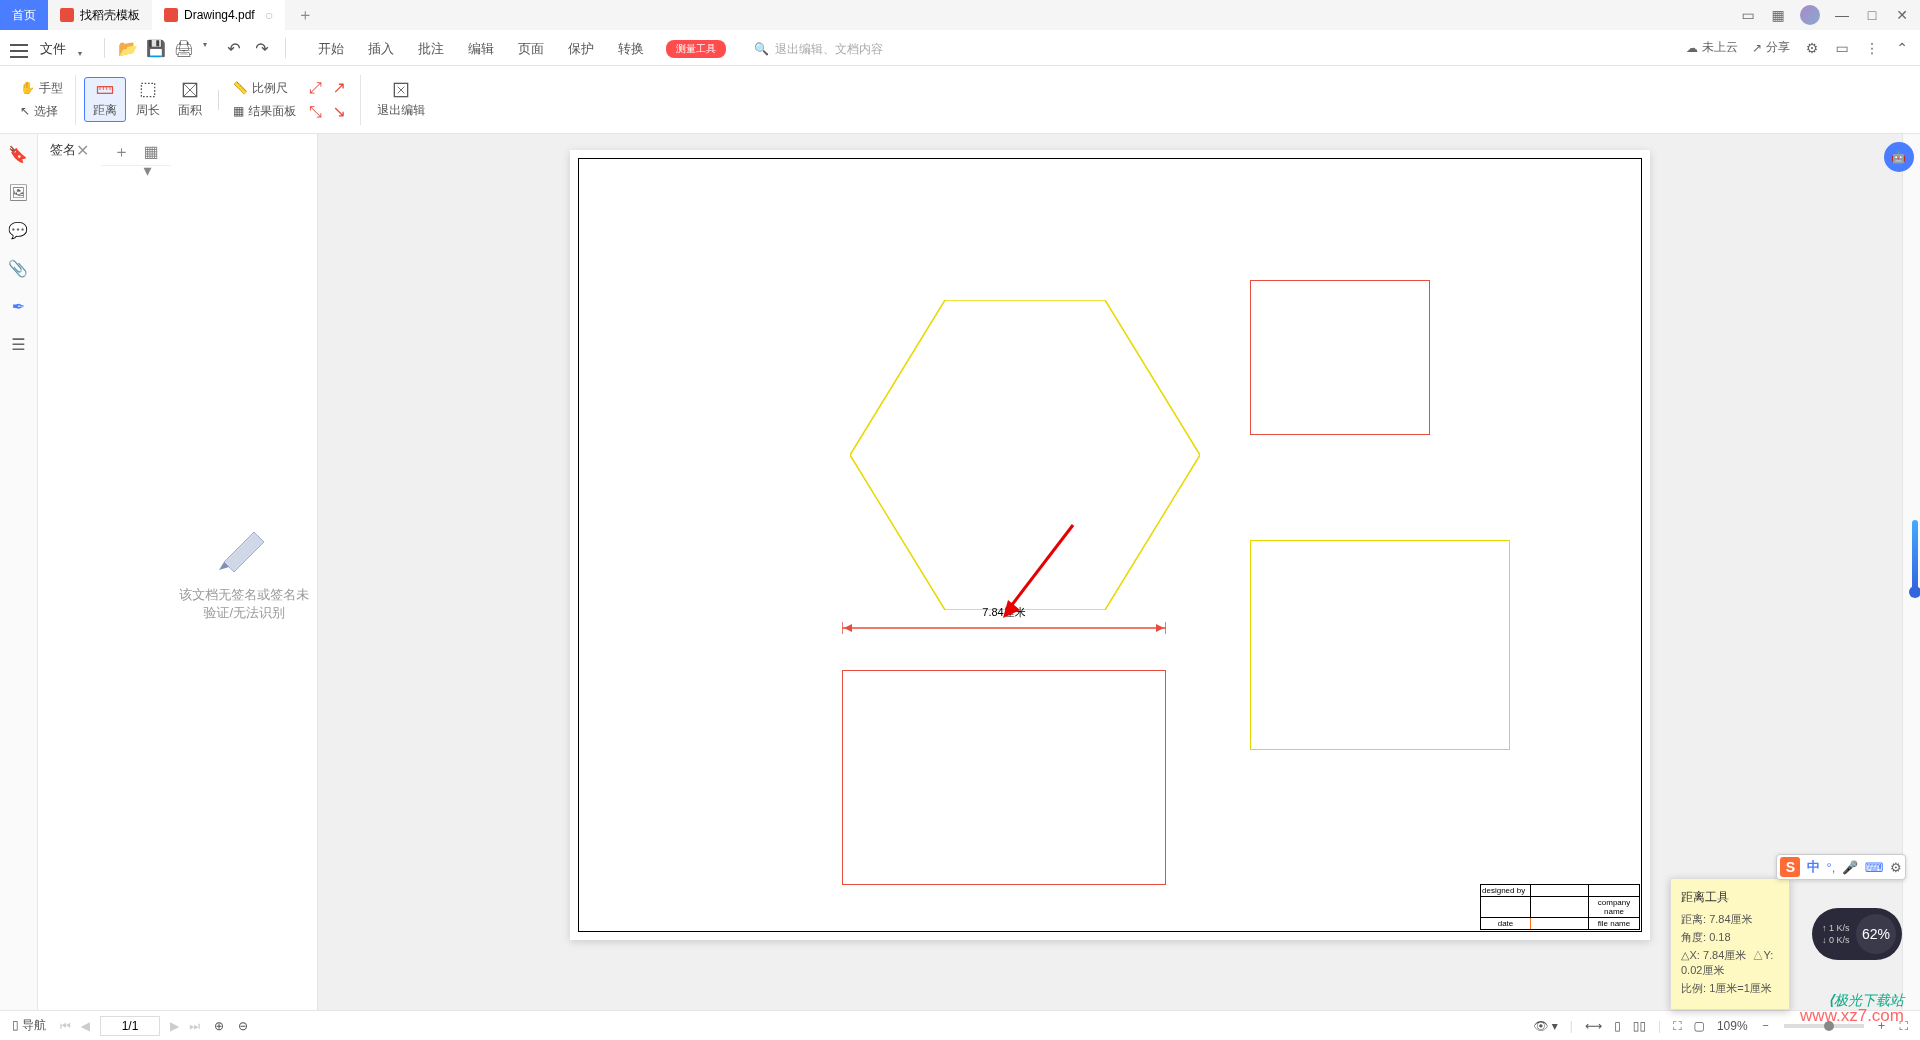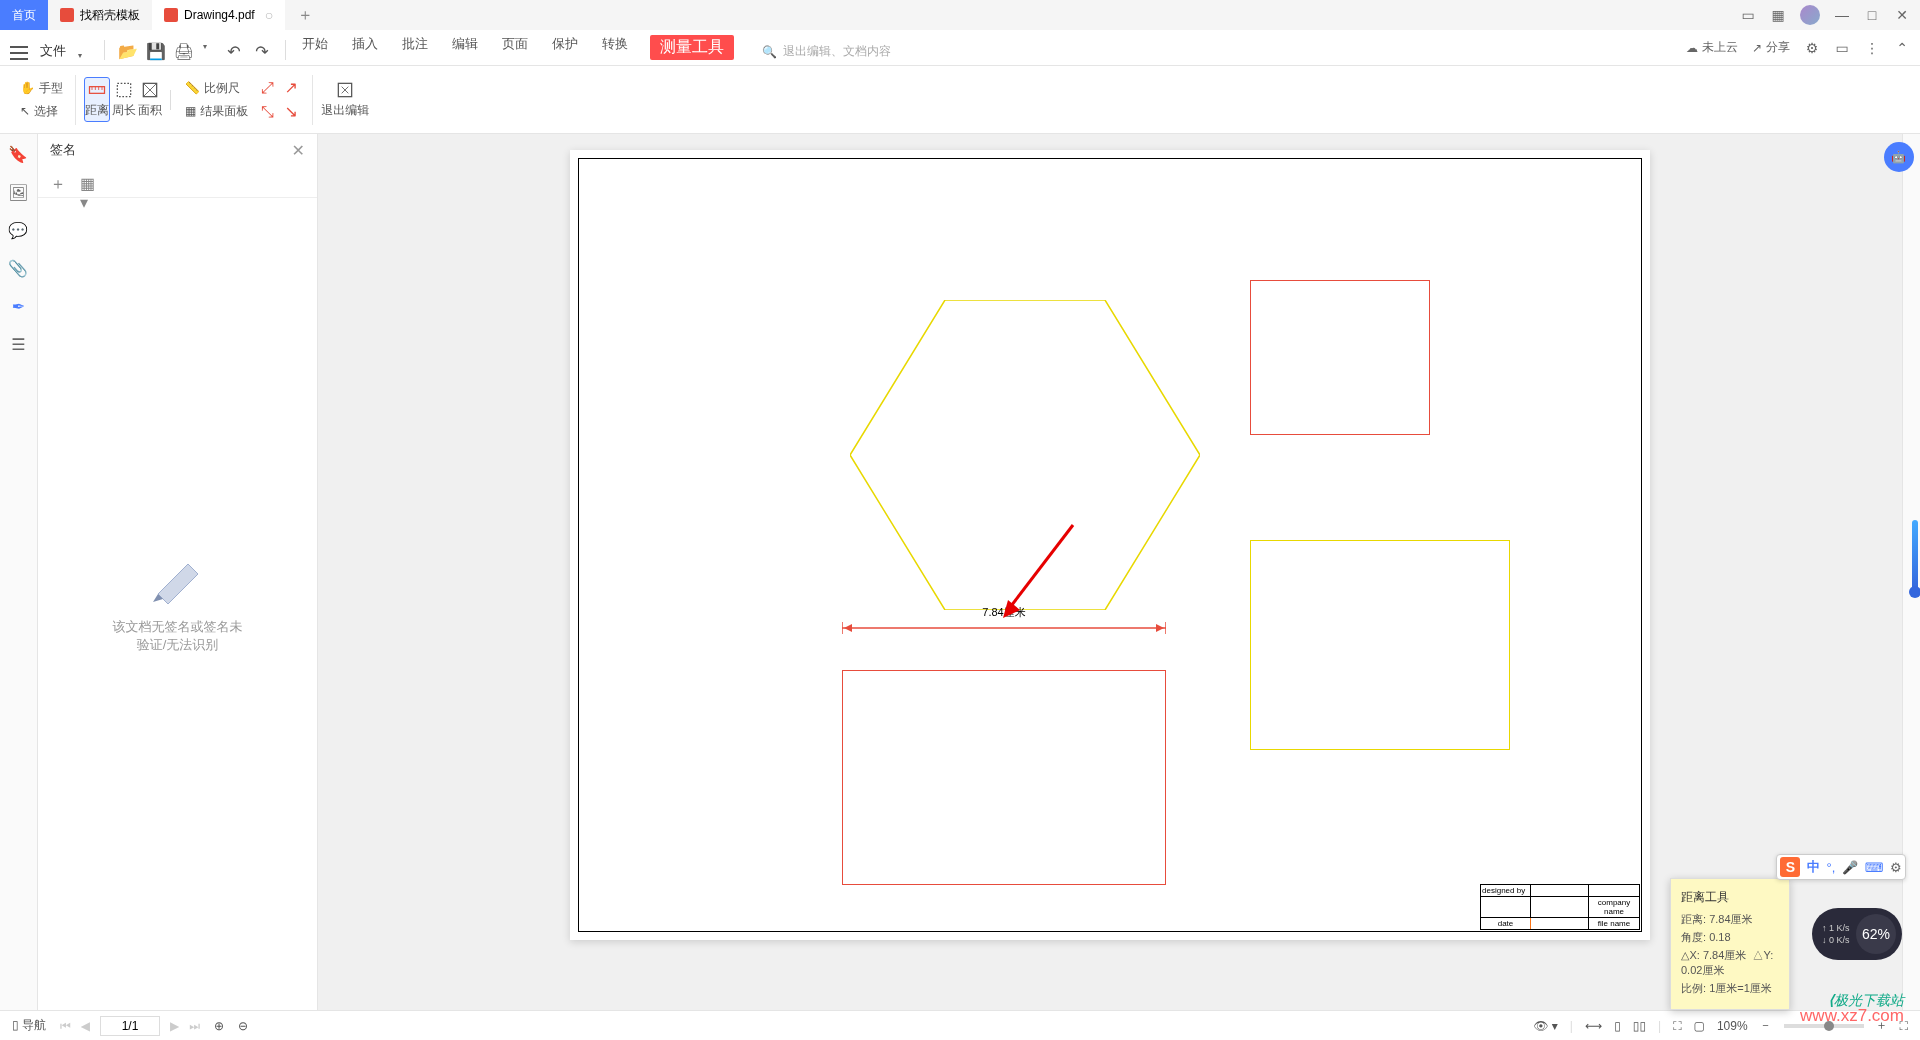--- a/index.html
+++ b/index.html
@@ -22,47 +22,47 @@
 
 .menu-bar { height: 36px; background: #fff; border-bottom: 1px solid #e5e5e5; display: flex; align-items: center; padding: 0 10px; }
 .menu-left { display: flex; align-items: flex-end; gap: 8px; }
 .hamburger { width: 18px; height: 14px; display: flex; flex-direction: column; justify-content: space-between; }
 .hamburger span { height: 2px; background: #555; }
 .file-menu { font-size: 13px; color: #333; margin: 0 4px; }
 .dropdown-arrow { font-size: 8px; color: #666; margin-right: 8px; }
 .menu-divider { width: 1px; height: 20px; background: #ddd; margin: 0 6px; }
 .menu-icons { display: flex; gap: 10px; }
 .menu-icon { width: 18px; height: 18px; color: #555; display: flex; align-items: center; justify-content: center; }
-.menu-tabs { display: flex; gap: 20px; }
+.menu-tabs { display: flex; gap: 20px; margin-left: 16px; }
 .menu-tab { font-size: 13px; color: #555; padding: 0 2px; }
-.menu-tab.active { background: #ff4d4d; color: #fff; padding: 2px 10px; border-radius: 2px; font-size: 16px; }
+.menu-tab.active { background: #ff4d4d; color: #fff; padding: 2px 10px; border-radius: 8px; font-size: 10px; }
 .search-box { margin-left: 20px; display: flex; align-items: center; color: #aaa; font-size: 12px; gap: 6px; }
 .menu-right { margin-left: auto; display: flex; align-items: center; gap: 14px; }
 .cloud-status { font-size: 12px; color: #666; display: flex; align-items: center; gap: 4px; }
 
 
 .toolbar { height: 68px; background: #fff; border-bottom: 1px solid #e5e5e5; display: flex; align-items: center; padding: 0 14px; gap: 2px; }
 .tool-group { display: flex; flex-direction: column; align-items: center; padding: 0 6px; }
 .tool-group.horizontal { flex-direction: row; gap: 4px; border-right: 1px solid #e5e5e5; padding-right: 12px; margin-right: 6px; height: 50px; }
 .tool-item { display: flex; align-items: center; gap: 4px; font-size: 12px; color: #555; }
-.tool-btn { display: flex; flex-direction: column; align-items: center; gap: 2px; padding: 2px 0; }
+.tool-btn { display: flex; flex-direction: column; align-items: center; gap: 2px; padding: 2px 8px; }
 .tool-btn.active { background: #e8f0ff; border: 1px solid #4a7dff; border-radius: 3px; }
 .tool-label { font-size: 12px; color: #555; }
 .tool-svg { width: 20px; height: 20px; }
 
 
 .main-area { display: flex; height: calc(100% - 30px - 36px - 68px - 30px); }
 
 
 .sidebar-icons { width: 38px; background: #fafafa; border-right: 1px solid #e5e5e5; display: flex; flex-direction: column; padding-top: 10px; gap: 18px; align-items: center; }
 .sidebar-icon { width: 20px; height: 20px; color: #666; display: flex; align-items: center; justify-content: center; }
 .sidebar-icon.active { color: #4a7dff; }
 
 
-.left-panel { width: 280px; background: #fff; border-right: 1px solid #e5e5e5; display: flex; flex-direction: column; }
+.left-panel { width: 280px; background: #fff; border-right: 1px solid #e5e5e5; display: flex; flex-direction: row; }
 .panel-header { height: 32px; display: flex; align-items: center; justify-content: space-between; padding: 0 12px; font-size: 13px; color: #333; }
 .panel-close { color: #999; font-size: 16px; }
 .panel-tools { height: 32px; display: flex; align-items: center; padding: 0 12px; gap: 14px; border-bottom: 1px solid #eee; }
 .panel-tool-icon { width: 16px; height: 16px; color: #888; }
 .panel-body { flex: 1; display: flex; flex-direction: column; align-items: center; justify-content: center; color: #999; font-size: 13px; }
 .pen-icon { width: 60px; height: 50px; margin-bottom: 14px; }
 
 
 .canvas-area { flex: 1; background: #f0f0f0; overflow: auto; position: relative; display: flex; justify-content: center; padding: 16px 0; }
 .page { width: 1080px; height: 790px; background: #fff; box-shadow: 0 2px 8px rgba(0,0,0,0.15); position: relative; }

